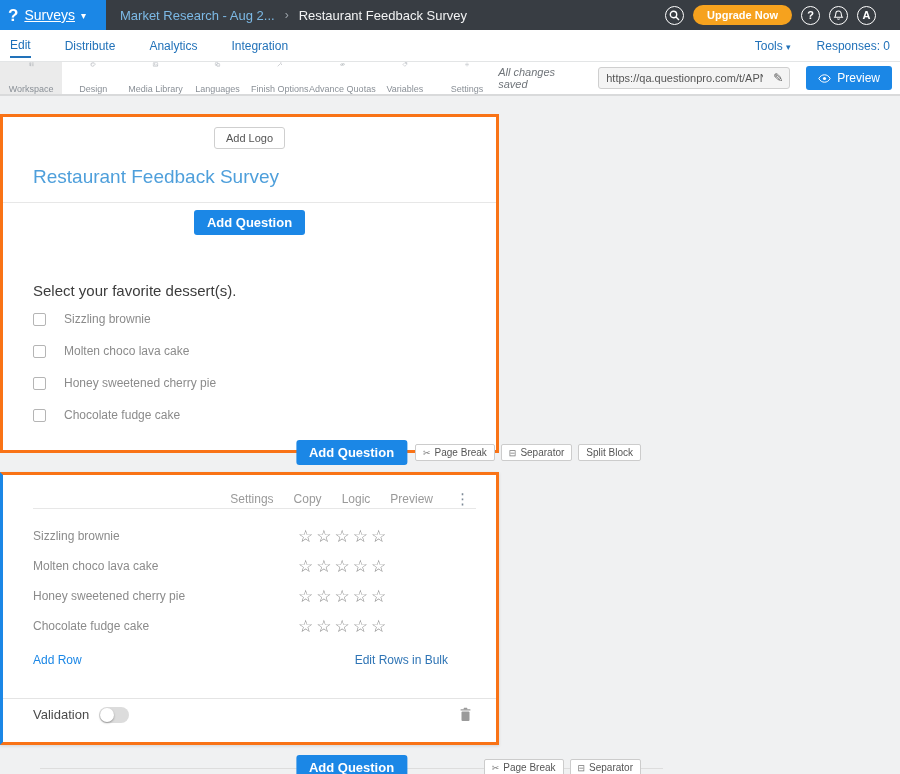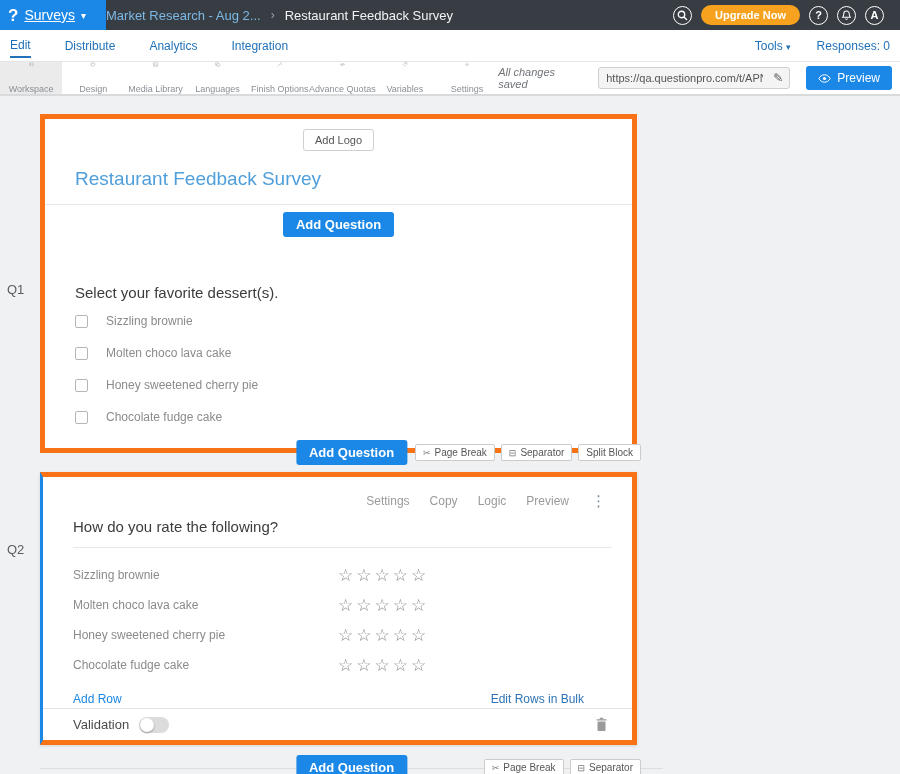--- a/index.html
+++ b/index.html
@@ -5,25 +5,25 @@
   * { box-sizing: border-box; margin: 0; padding: 0; }
   html,body { width:900px; height:774px; overflow:hidden; }
   body { font-family:"Liberation Sans", sans-serif; background:#f0f1f2; }
 
   
   .topbar { height:30px; background:#383d43; display:flex; align-items:center; }
   .logo-block { width:106px; height:30px; background:#1b87e6; display:flex; align-items:center; padding:0 8px; gap:6px; cursor:pointer; }
   .logo-glyph { color:#fff; font-weight:bold; font-size:17px; line-height:1; }
   .logo-label { color:#fff; font-size:14px;text-decoration:underline; }
   .logo-caret { color:#fff; font-size:10px; }
-  .crumb { display:flex; align-items:center; gap:10px; margin-left:0; font-size:13px; }
+  .crumb { display:flex; align-items:center; gap:10px; margin-left:14px; font-size:13px; }
   .crumb-folder { color:#7cb9e5; cursor:pointer; }
   .crumb-sep { color:#9aa0a6; font-size:12px; }
   .crumb-survey { color:#f2f3f4; }
-  .topbar-right { margin-left:auto; display:flex; align-items:center; gap:9px; padding-right:16px; }
+  .topbar-right { margin-left:auto; display:flex; align-items:center; gap:9px; padding-right:24px; }
   .circle-btn { width:19px; height:19px; border:1.4px solid #fff; border-radius:50%; color:#fff;
     display:flex; align-items:center; justify-content:center; font-size:11px; font-weight:bold; cursor:pointer; }
   .upgrade-btn { background:#f6a21e; color:#fff; font-size:11px; font-weight:bold; border:none;
     border-radius:10px; padding:4px 14px; cursor:pointer; }
 
   
   .navrow { height:32px; background:#fff; display:flex; align-items:center; padding:0 10px; border-bottom:1px solid #e3e5e6; }
   .nav-item { font-size:12px; color:#2272b9; margin-right:34px; padding:5px 0 4px; cursor:pointer; }
   .nav-item.active { color:#1b6fb8; border-bottom:2px solid #2272b9; }
   .navrow-right { margin-left:auto; display:flex; align-items:center; gap:26px; font-size:12px; color:#2272b9; }
@@ -43,21 +43,21 @@
   .url-pencil { font-size:12px; color:#555; padding:0 6px; border-left:0; cursor:pointer; }
   .preview-btn { background:#1b87e6; border:none; color:#fff; font-size:12px; border-radius:3px;
     height:24px; padding:0 12px; display:flex; align-items:center; gap:6px; cursor:pointer; }
 
   
   .page { position:relative; height:684px; }
   .q-label { position:absolute; left:7px; font-size:13px; color:#5c5c5c; }
   #q1-label { top:168px; }
   #q2-label { top:428px; }
 
-  .card { width:597px; margin-left:40px; background:#fff; border:5px solid #f97316; position:relative; }
+  .card { width:499px; background:#fff; border:3px solid #f97316; position:relative; }
   .card-a { margin-top:18px; height:339px; }
   .logo-btn-row { display:flex; justify-content:center; padding-top:10px; }
   .add-logo-btn { background:#fff; border:1px solid #cfcfcf; border-radius:3px; font-size:11px; color:#555;
     padding:4px 11px; cursor:pointer; }
   .survey-title { color:#4e9fdb; font-size:19px; padding:17px 0 14px 30px; cursor:text; }
   .title-divider { border-top:1px solid #e7e7e7; }
   .addq-band { display:flex; justify-content:center; padding:7px 0; }
   .add-question-btn { background:#1b87e6; color:#fff; border:none; border-radius:3px; font-size:13px;
     font-weight:bold; padding:5px 13px; cursor:pointer; }
   .q1-text { font-size:15px; color:#3c3c3c; padding:40px 0 4px 30px; }
@@ -82,21 +82,21 @@
   .q2-text { font-size:15px; color:#3c3c3c; padding:8px 0 12px 30px; }
   .q2-divider { border-top:1px solid #e7e7e7; margin:0 20px 0 30px; }
   .matrix { padding-top:12px; }
   .matrix-row { display:flex; align-items:center; height:30px; }
   .matrix-label { font-size:12px; color:#8b8b8b; padding-left:30px; width:295px; }
   .stars { display:flex; gap:3px; }
   .star { font-size:17px; color:#8c8c8c; line-height:1; cursor:pointer; }
   .row-actions { display:flex; align-items:center; padding:12px 30px 0; }
   .add-row-link { font-size:12px; color:#1b87e6; cursor:pointer; }
   .edit-bulk-link { margin-left:auto; font-size:12px; color:#2e74b5; cursor:pointer; padding-right:18px; }
-  .validation-bar { position:absolute; left:0; right:0; bottom:0; height:32px; border-top:1px solid #e4e4e4;
+  .validation-bar { position:absolute; left:0; right:0; bottom:12px; height:32px; border-top:1px solid #e4e4e4;
     display:flex; align-items:center; padding:0 24px 0 30px; }
   .validation-label { font-size:13px; color:#4a4a4a; margin-right:10px; }
   .toggle { width:30px; height:16px; background:#dcdcdc; border-radius:8px; position:relative; cursor:pointer; flex:0 0 auto; }
   .toggle-knob { position:absolute; left:1px; top:1px; width:14px; height:14px; background:#fff; border-radius:50%;
     box-shadow:0 1px 2px rgba(0,0,0,.35); }
   .trash-btn { margin-left:auto; cursor:pointer; display:flex; }
 
   .action-row.gap2 { margin-top:13px; }
 </style>
 </head>
@@ -278,21 +278,20 @@
   </div>
 
   <div class="card card-b">
     <div class="q2-header">
       <span class="q2-menu-item">Settings</span>
       <span class="q2-menu-item">Copy</span>
       <span class="q2-menu-item">Logic</span>
       <span class="q2-menu-item">Preview</span>
       <span class="q2-ellipsis">⋮</span>
     </div>
-    <div class="q2-text">How do you rate the following?</div>
     <div class="q2-divider"></div>
     <div class="matrix">
       <div class="matrix-row">
         <span class="matrix-label">Sizzling brownie</span>
         <span class="stars">
             <span class="star">☆</span>
             <span class="star">☆</span>
             <span class="star">☆</span>
             <span class="star">☆</span>
             <span class="star">☆</span>

